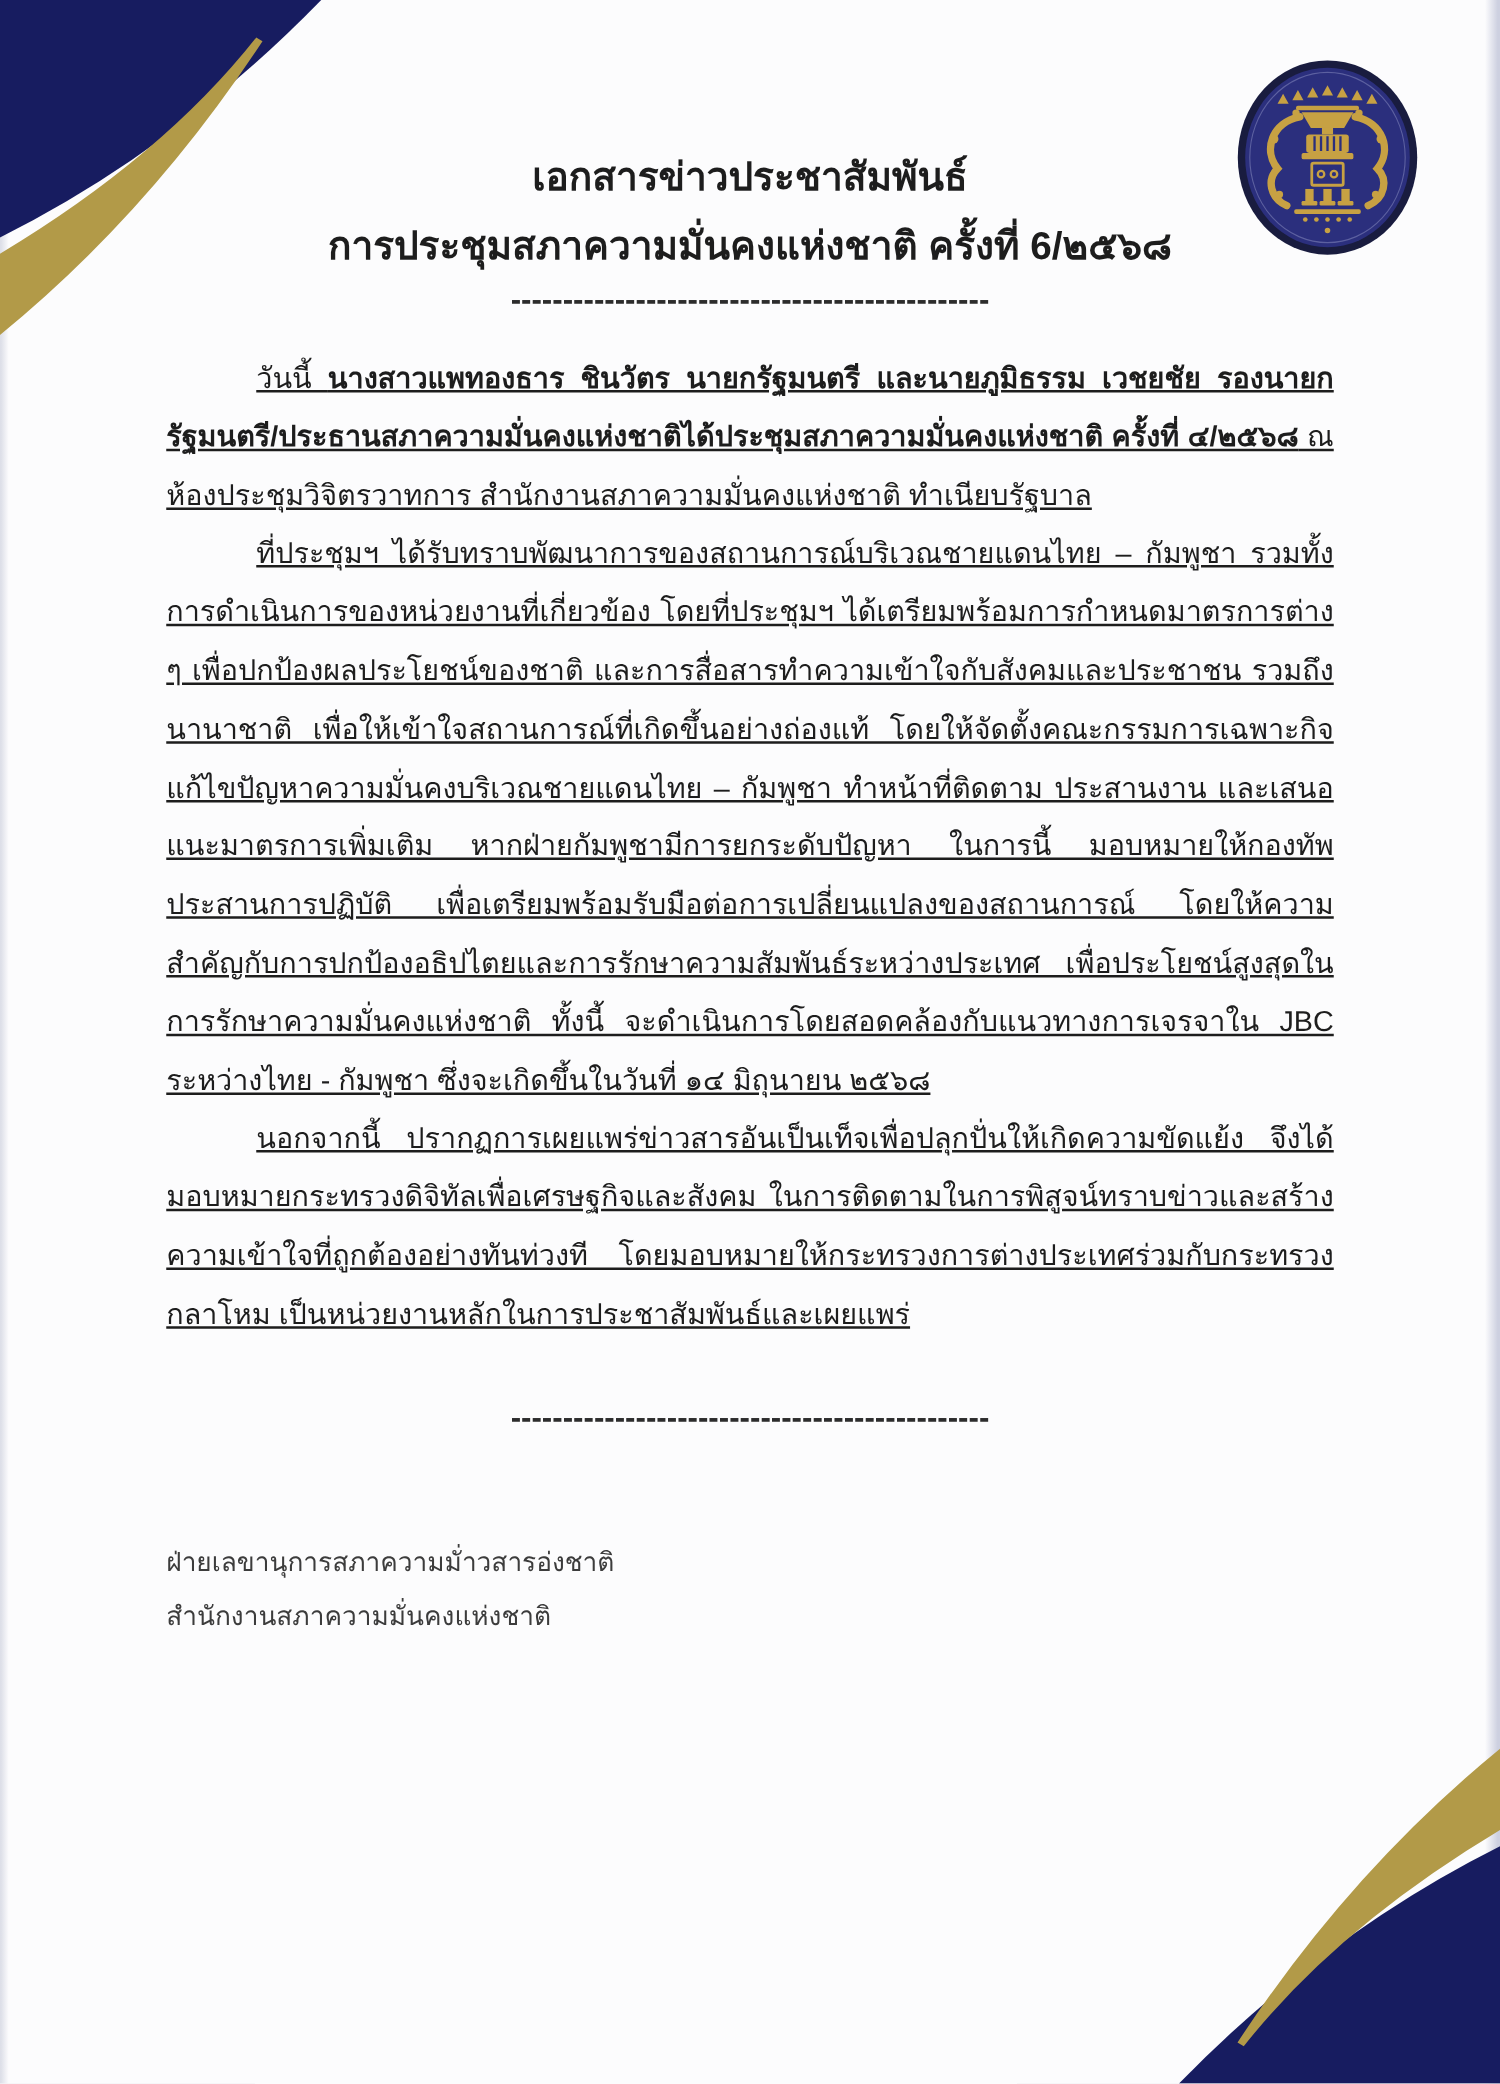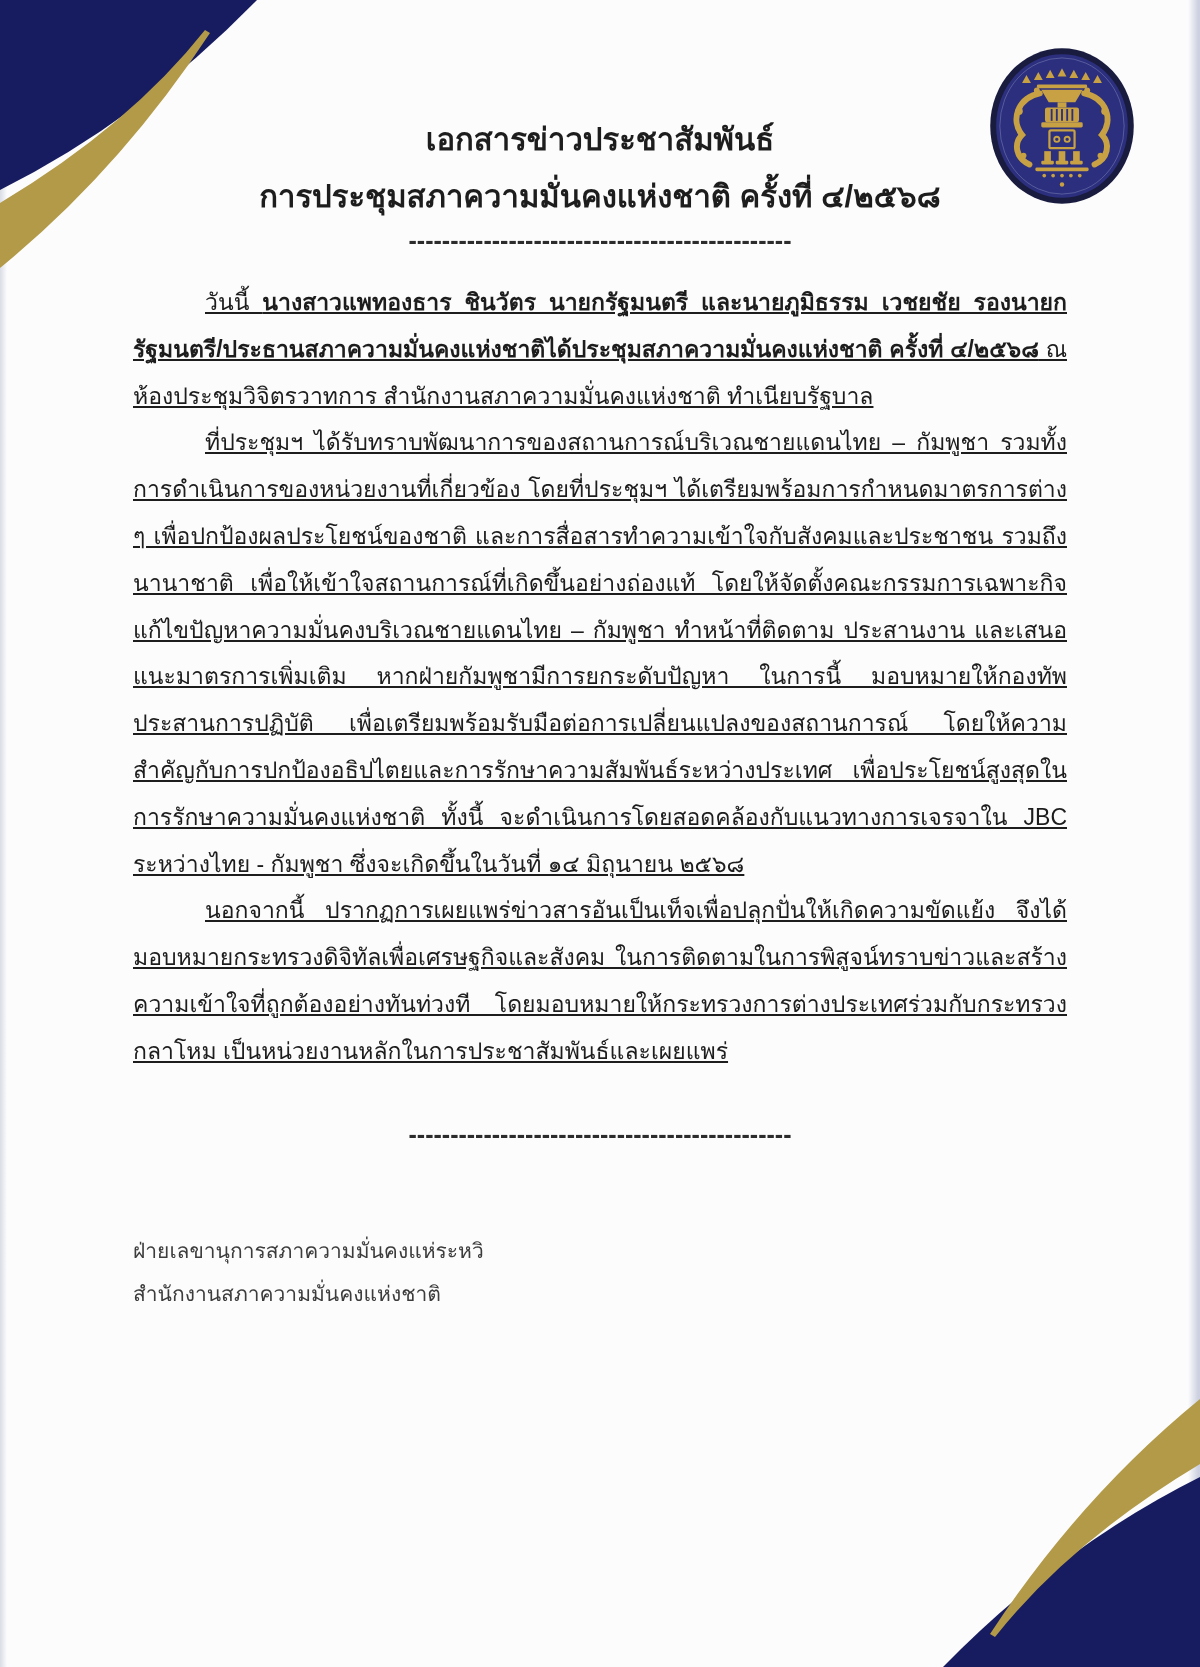--- a/index.html
+++ b/index.html
@@ -26,21 +26,21 @@
   .f-navy{fill:var(--navy);} .f-gold{fill:var(--gold);}
   
   .emblem{position:absolute; left:988px; top:46px; width:148px; height:160px; z-index:3;}
   .f-ring{fill:var(--emblem-ring);} .f-eblue{fill:var(--emblem-navy);}
   .f-egold{fill:var(--emblem-gold);}
   .s-egold{stroke:var(--emblem-gold); fill:none; stroke-linecap:round;}
   .s-flute{stroke:var(--emblem-navy); stroke-width:2.5;}
   
   .content{position:relative; z-index:4; padding:118px 133px 0 133px;}
   .doc-header{text-align:center; font-weight:bold; font-size:31px; line-height:47px;}
-  .h1{margin-bottom:8px;font-family:Liberation Mono, monospace;}
+  .h1{margin-bottom:8px;}
   .divider{
     text-align:center; font-weight:bold; font-size:25px; line-height:26px;
     letter-spacing:0; color:var(--divider); margin-top:7px;
     white-space:nowrap; overflow:hidden;
   }
   .doc-body{margin-top:26px; font-size:23px; line-height:46.8px; text-align:justify;text-decoration:underline;}
   .para{margin:0; text-indent:72px;}
   .para b{font-weight:bold;}
   .divider-bottom{margin-top:46px;}
   .doc-footer{margin-top:82px; font-size:21px; line-height:43px; color:var(--footer-text);}
@@ -114,33 +114,33 @@
       <circle class="f-egold" cx="12" cy="67" r="2.5"></circle>
       <circle class="f-egold" cx="24" cy="67" r="2.5"></circle>
       <circle class="f-egold" cx="0" cy="79" r="3"></circle>
     </g>
   </svg>
 
   <div class="content">
 
     <div class="doc-header">
       <div class="h-line h1">เอกสารข่าวประชาสัมพันธ์</div>
-      <div class="h-line">การประชุมสภาความมั่นคงแห่งชาติ ครั้งที่ ๔/๒๕๖๘</div>
+      <div class="h-line">การประชุมสภาความมั่นคงแห่งชาติ ครั้งที่ 6/๒๕๖๘</div>
     </div>
 
     <div class="divider">----------------------------------------------</div>
 
     <div class="doc-body">
       <p class="para"><span>วันนี้ </span><b>นางสาวแพทองธาร ชินวัตร นายกรัฐมนตรี และนายภูมิธรรม เวชยชัย รองนายกรัฐมนตรี/ประธานสภาความมั่นคงแห่งชาติได้ประชุมสภาความมั่นคงแห่งชาติ ครั้งที่ ๔/๒๕๖๘</b><span> ณ ห้องประชุมวิจิตรวาทการ สำนักงานสภาความมั่นคงแห่งชาติ ทำเนียบรัฐบาล</span></p>
       <p class="para">ที่ประชุมฯ ได้รับทราบพัฒนาการของสถานการณ์บริเวณชายแดนไทย – กัมพูชา รวมทั้งการดำเนินการของหน่วยงานที่เกี่ยวข้อง โดยที่ประชุมฯ ได้เตรียมพร้อมการกำหนดมาตรการต่าง ๆ เพื่อปกป้องผลประโยชน์ของชาติ และการสื่อสารทำความเข้าใจกับสังคมและประชาชน รวมถึงนานาชาติ เพื่อให้เข้าใจสถานการณ์ที่เกิดขึ้นอย่างถ่องแท้ โดยให้จัดตั้งคณะกรรมการเฉพาะกิจแก้ไขปัญหาความมั่นคงบริเวณชายแดนไทย – กัมพูชา ทำหน้าที่ติดตาม ประสานงาน และเสนอแนะมาตรการเพิ่มเติม หากฝ่ายกัมพูชามีการยกระดับปัญหา ในการนี้ มอบหมายให้กองทัพประสานการปฏิบัติ เพื่อเตรียมพร้อมรับมือต่อการเปลี่ยนแปลงของสถานการณ์ โดยให้ความสำคัญกับการปกป้องอธิปไตยและการรักษาความสัมพันธ์ระหว่างประเทศ เพื่อประโยชน์สูงสุดในการรักษาความมั่นคงแห่งชาติ ทั้งนี้ จะดำเนินการโดยสอดคล้องกับแนวทางการเจรจาใน JBC ระหว่างไทย - กัมพูชา ซึ่งจะเกิดขึ้นในวันที่ ๑๔ มิถุนายน ๒๕๖๘</p>
       <p class="para">นอกจากนี้ ปรากฏการเผยแพร่ข่าวสารอันเป็นเท็จเพื่อปลุกปั่นให้เกิดความขัดแย้ง จึงได้มอบหมายกระทรวงดิจิทัลเพื่อเศรษฐกิจและสังคม ในการติดตามในการพิสูจน์ทราบข่าวและสร้างความเข้าใจที่ถูกต้องอย่างทันท่วงที โดยมอบหมายให้กระทรวงการต่างประเทศร่วมกับกระทรวงกลาโหม เป็นหน่วยงานหลักในการประชาสัมพันธ์และเผยแพร่</p>
     </div>
 
     <div class="divider divider-bottom">----------------------------------------------</div>
 
     <div class="doc-footer">
-      <div>ฝ่ายเลขานุการสภาความมั่นคงแห่ระหวิ</div>
+      <div>ฝ่ายเลขานุการสภาความมั่าวสารอ่งชาติ</div>
       <div>สำนักงานสภาความมั่นคงแห่งชาติ</div>
 
     </div>
 
   </div>
 </div>
 
 </body></html>

